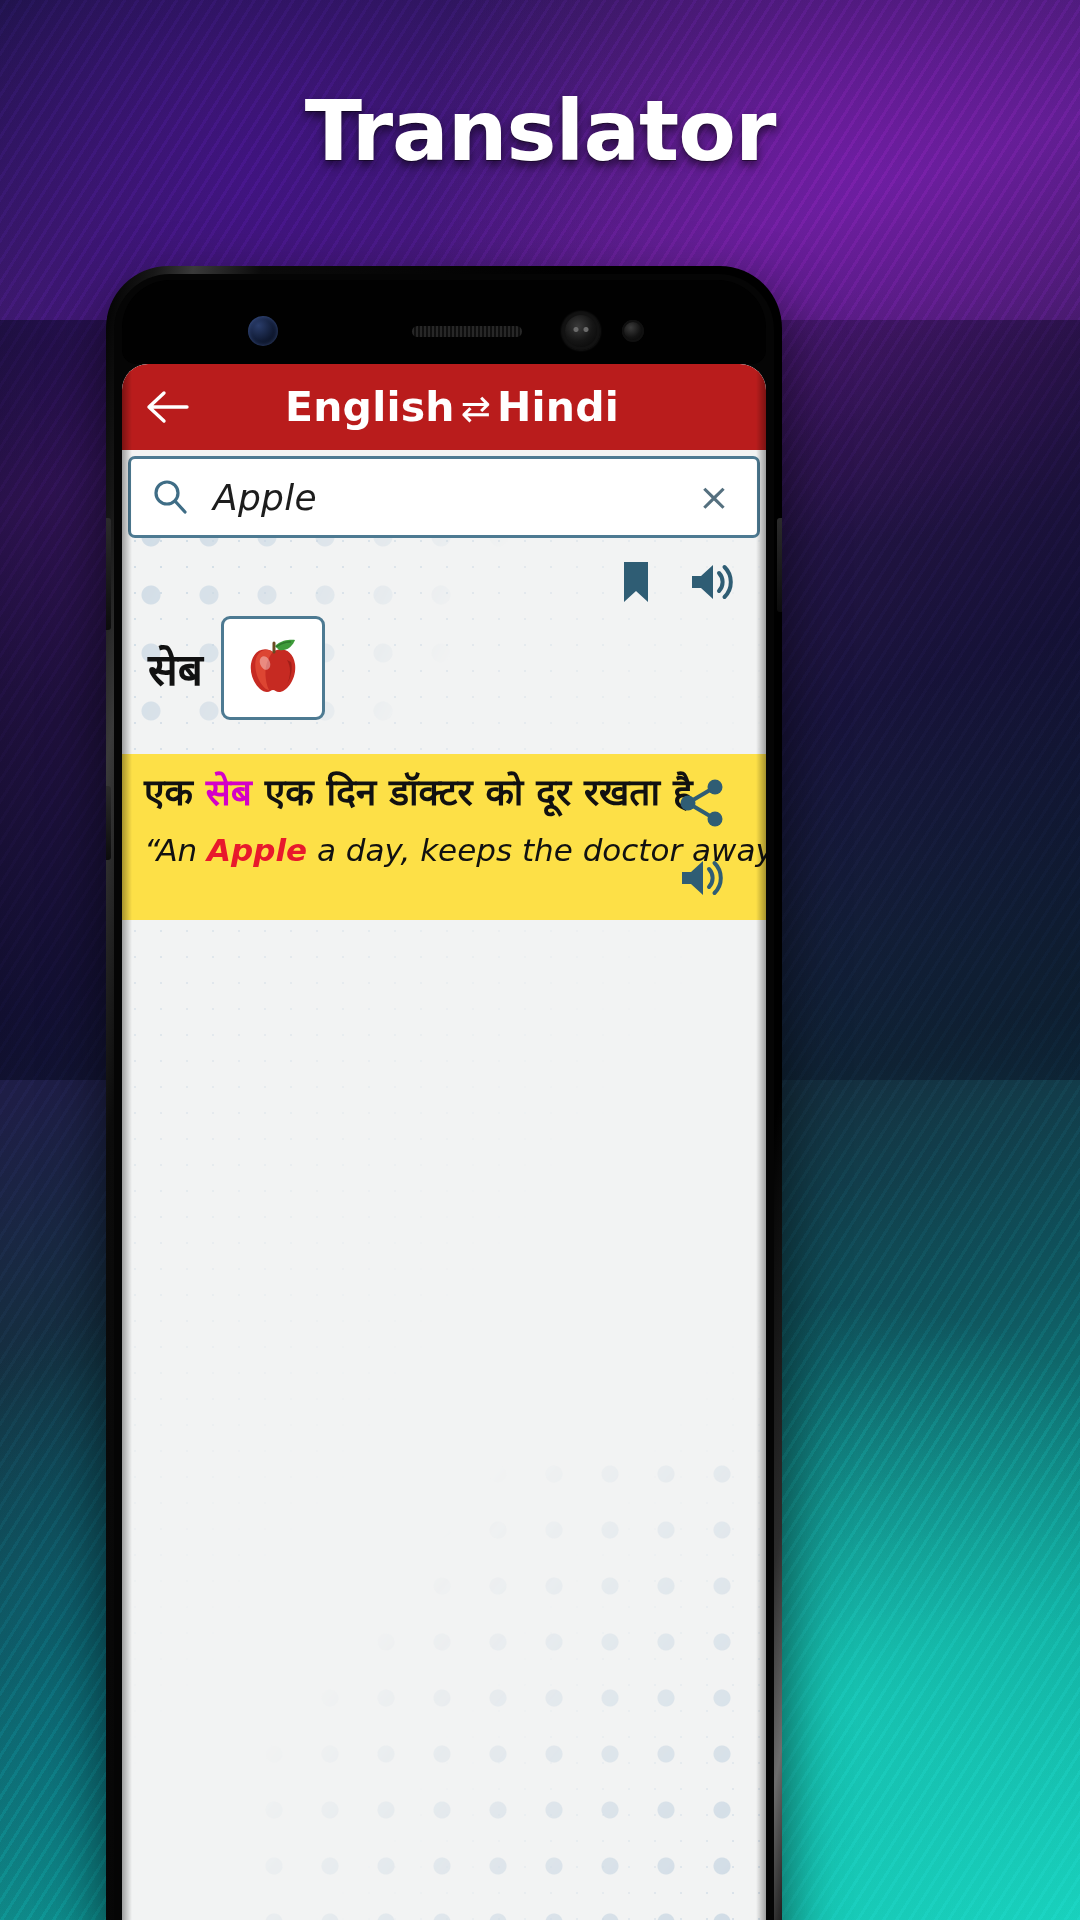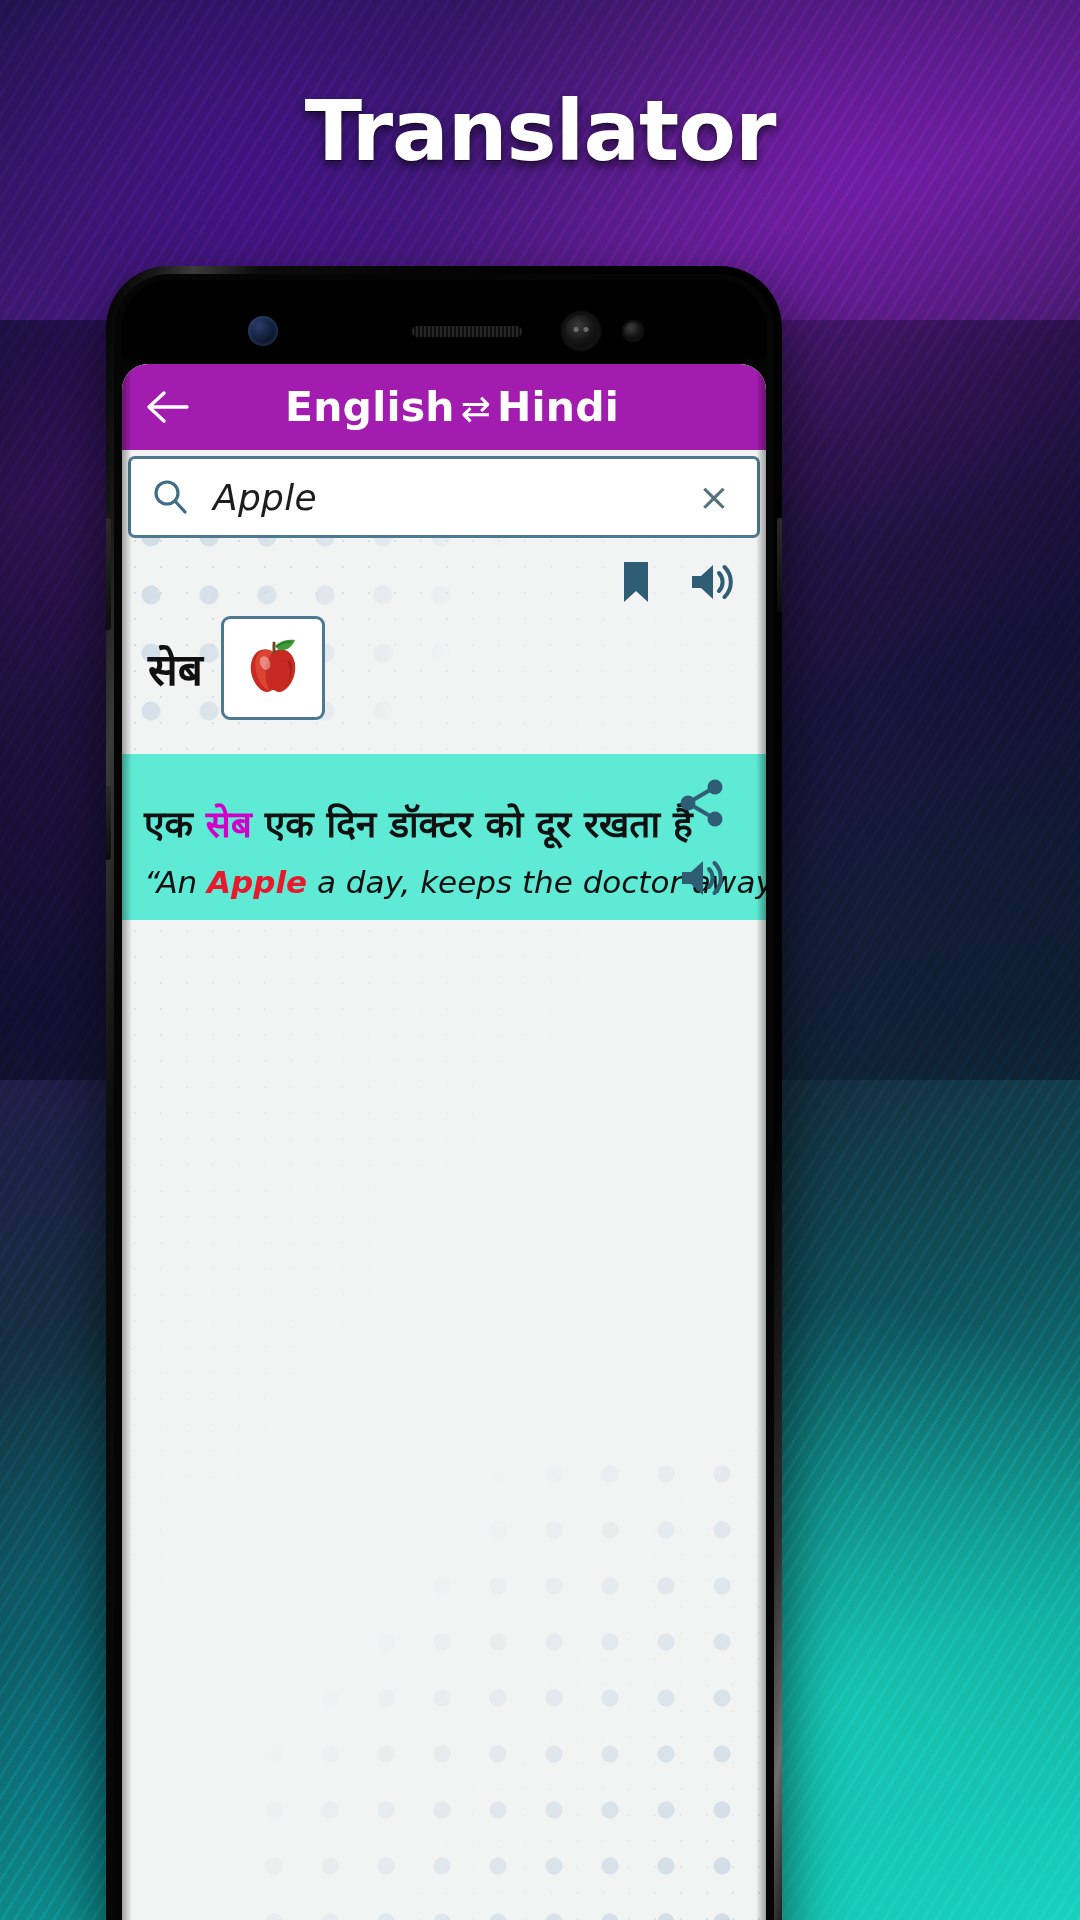--- a/index.html
+++ b/index.html
@@ -132,21 +132,21 @@
     position:absolute; left:16px; right:16px; top:98px; bottom:0;
     background:#f2f2f2;
     border-radius:26px 26px 0 0;
     overflow:hidden;
   }
 
   
   #appbar {
     position:relative;
     height:86px;
-    background:#a21caf;
+    background:#b91c1c;
     border-radius:26px 26px 0 0;
     display:flex; align-items:center;
     padding:0 18px;
   }
   #back-button {
     width:56px; height:56px;
     display:flex; align-items:center; justify-content:center;
     color:#fff; flex:0 0 auto;
     cursor:pointer;
   }
@@ -241,25 +241,25 @@
     background:#fff;
     border:3px solid #4d7a92;
     border-radius:9px;
     display:flex; align-items:center; justify-content:center;
     overflow:hidden;
   }
 
   
   #sentence-card {
     position:relative; z-index:3;
-    background:#5eead4;
+    background:#fde047;
     margin-top:16px;
     padding:14px 22px 20px 22px;
     display:flex;
-    align-items:flex-end;
+    align-items:flex-start;
   }
   #sentence-texts { flex:1 1 auto; min-width:0; }
   #sentence-hi {
     font-family:"DejaVu Sans", sans-serif;
     font-size:37px; font-weight:700; color:#111;
     line-height:1.35;
     white-space:nowrap;
   }
   .hl-magenta { color:#d400c8; }
   #sentence-en {

